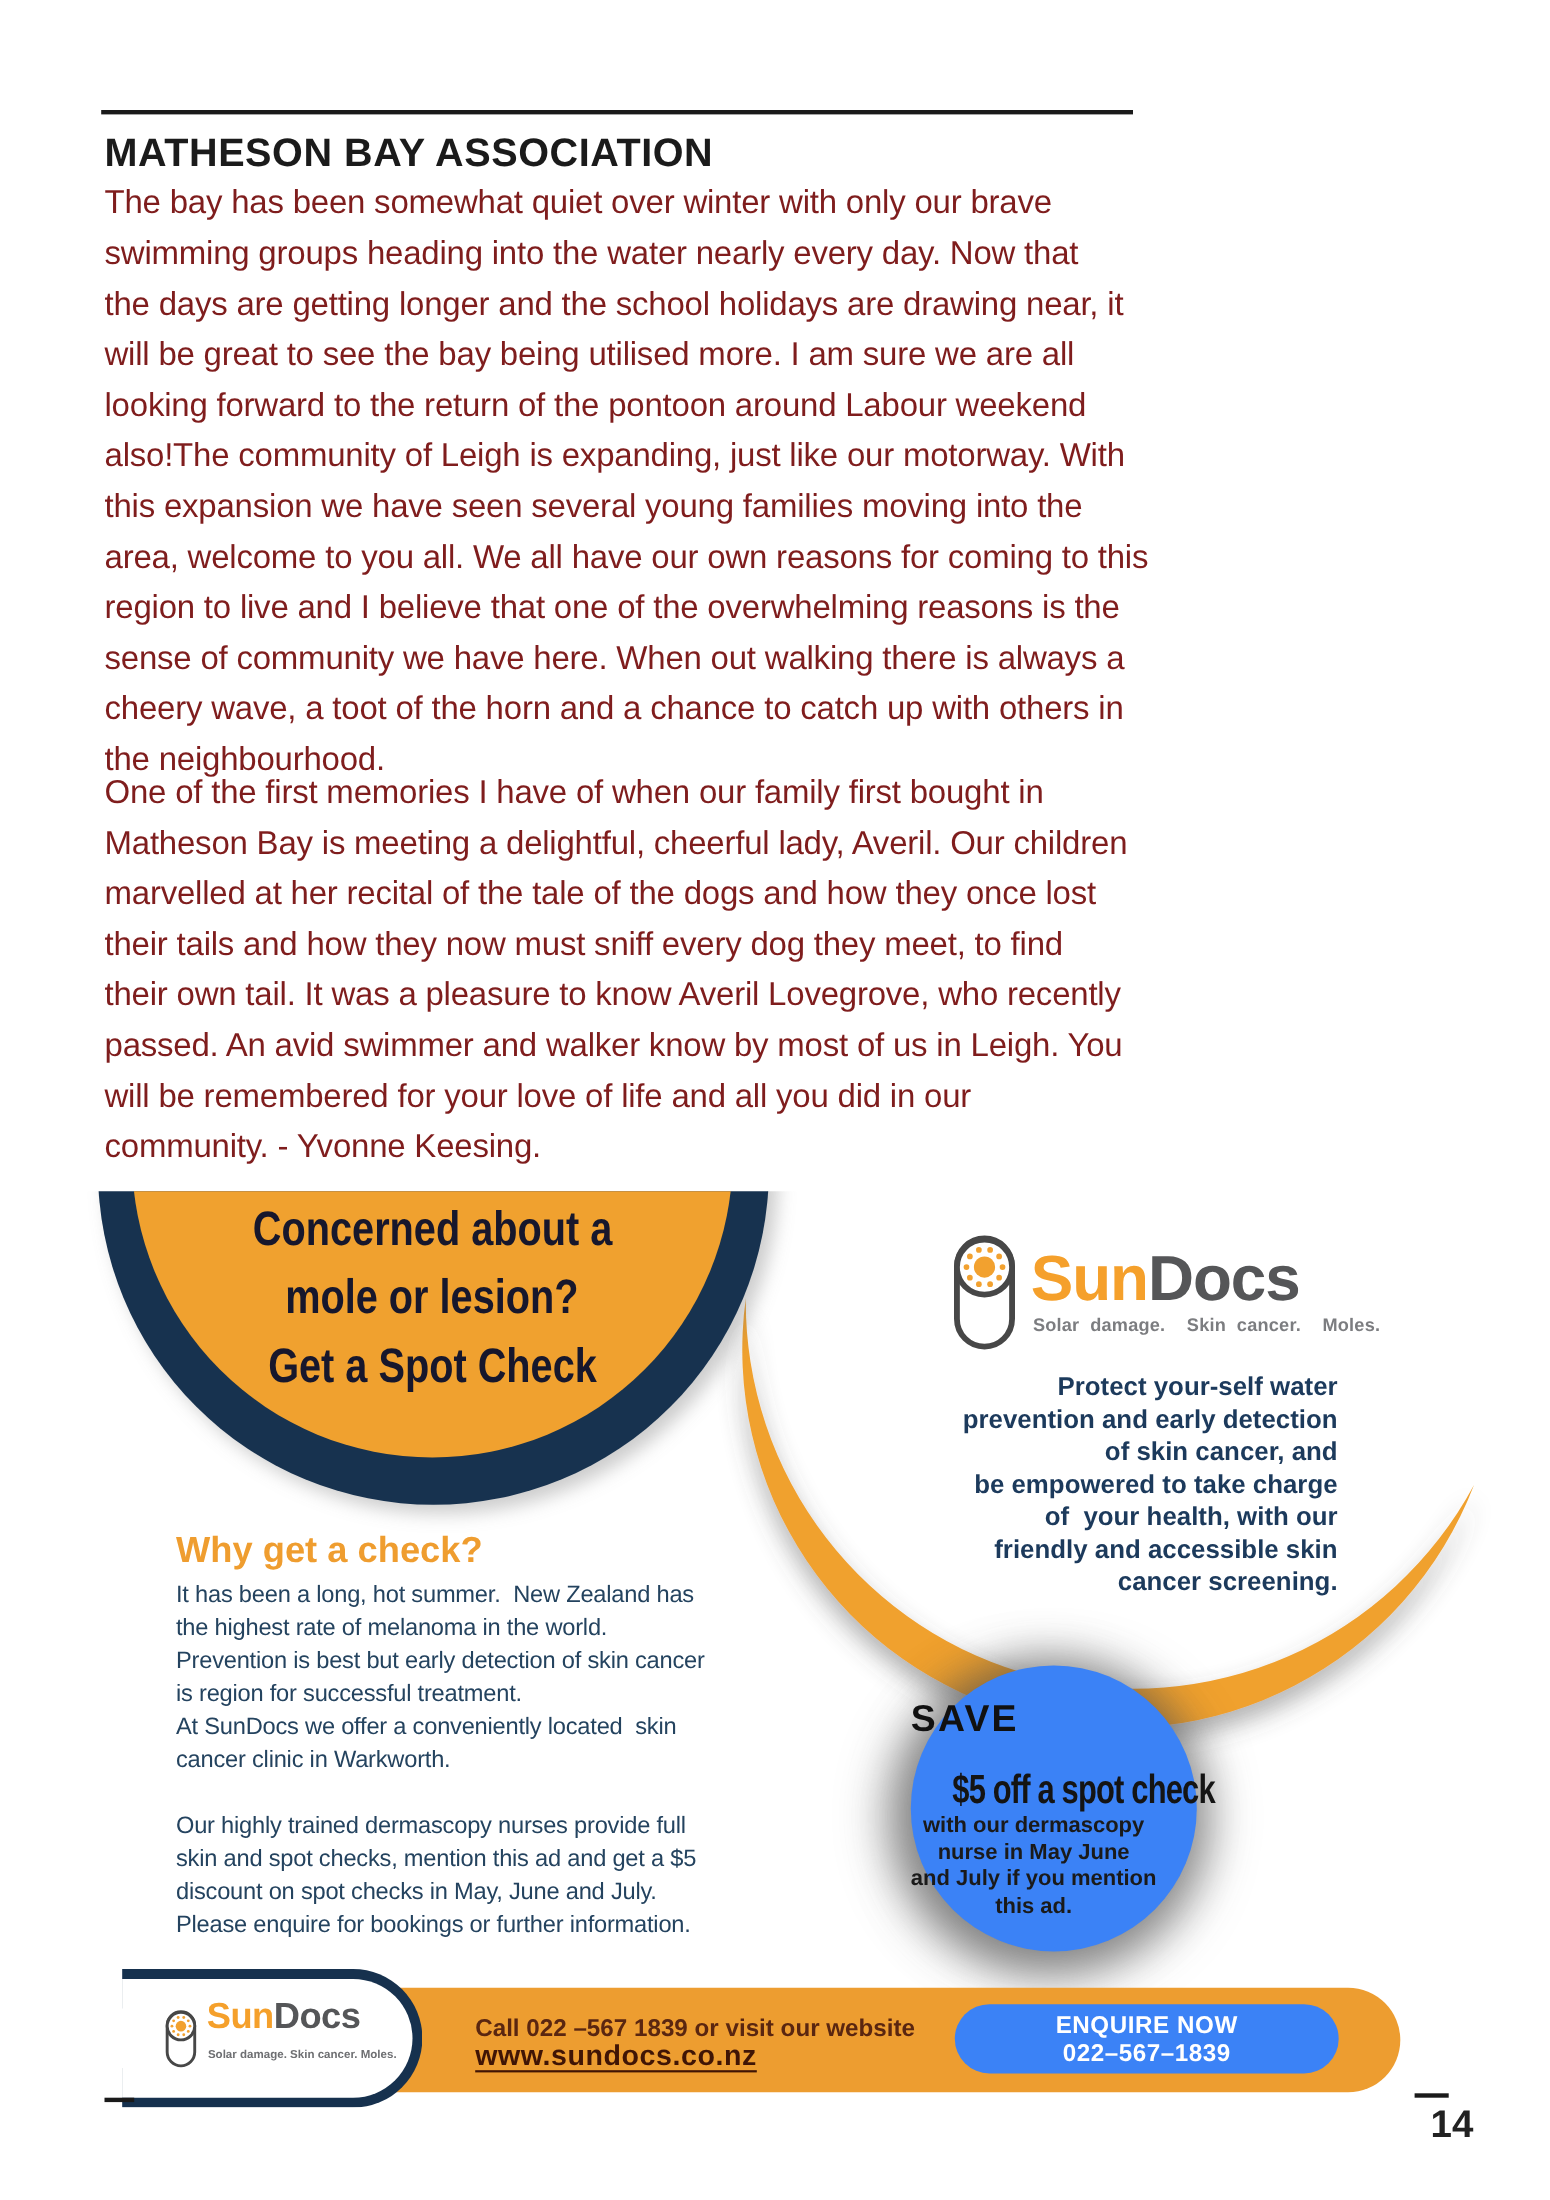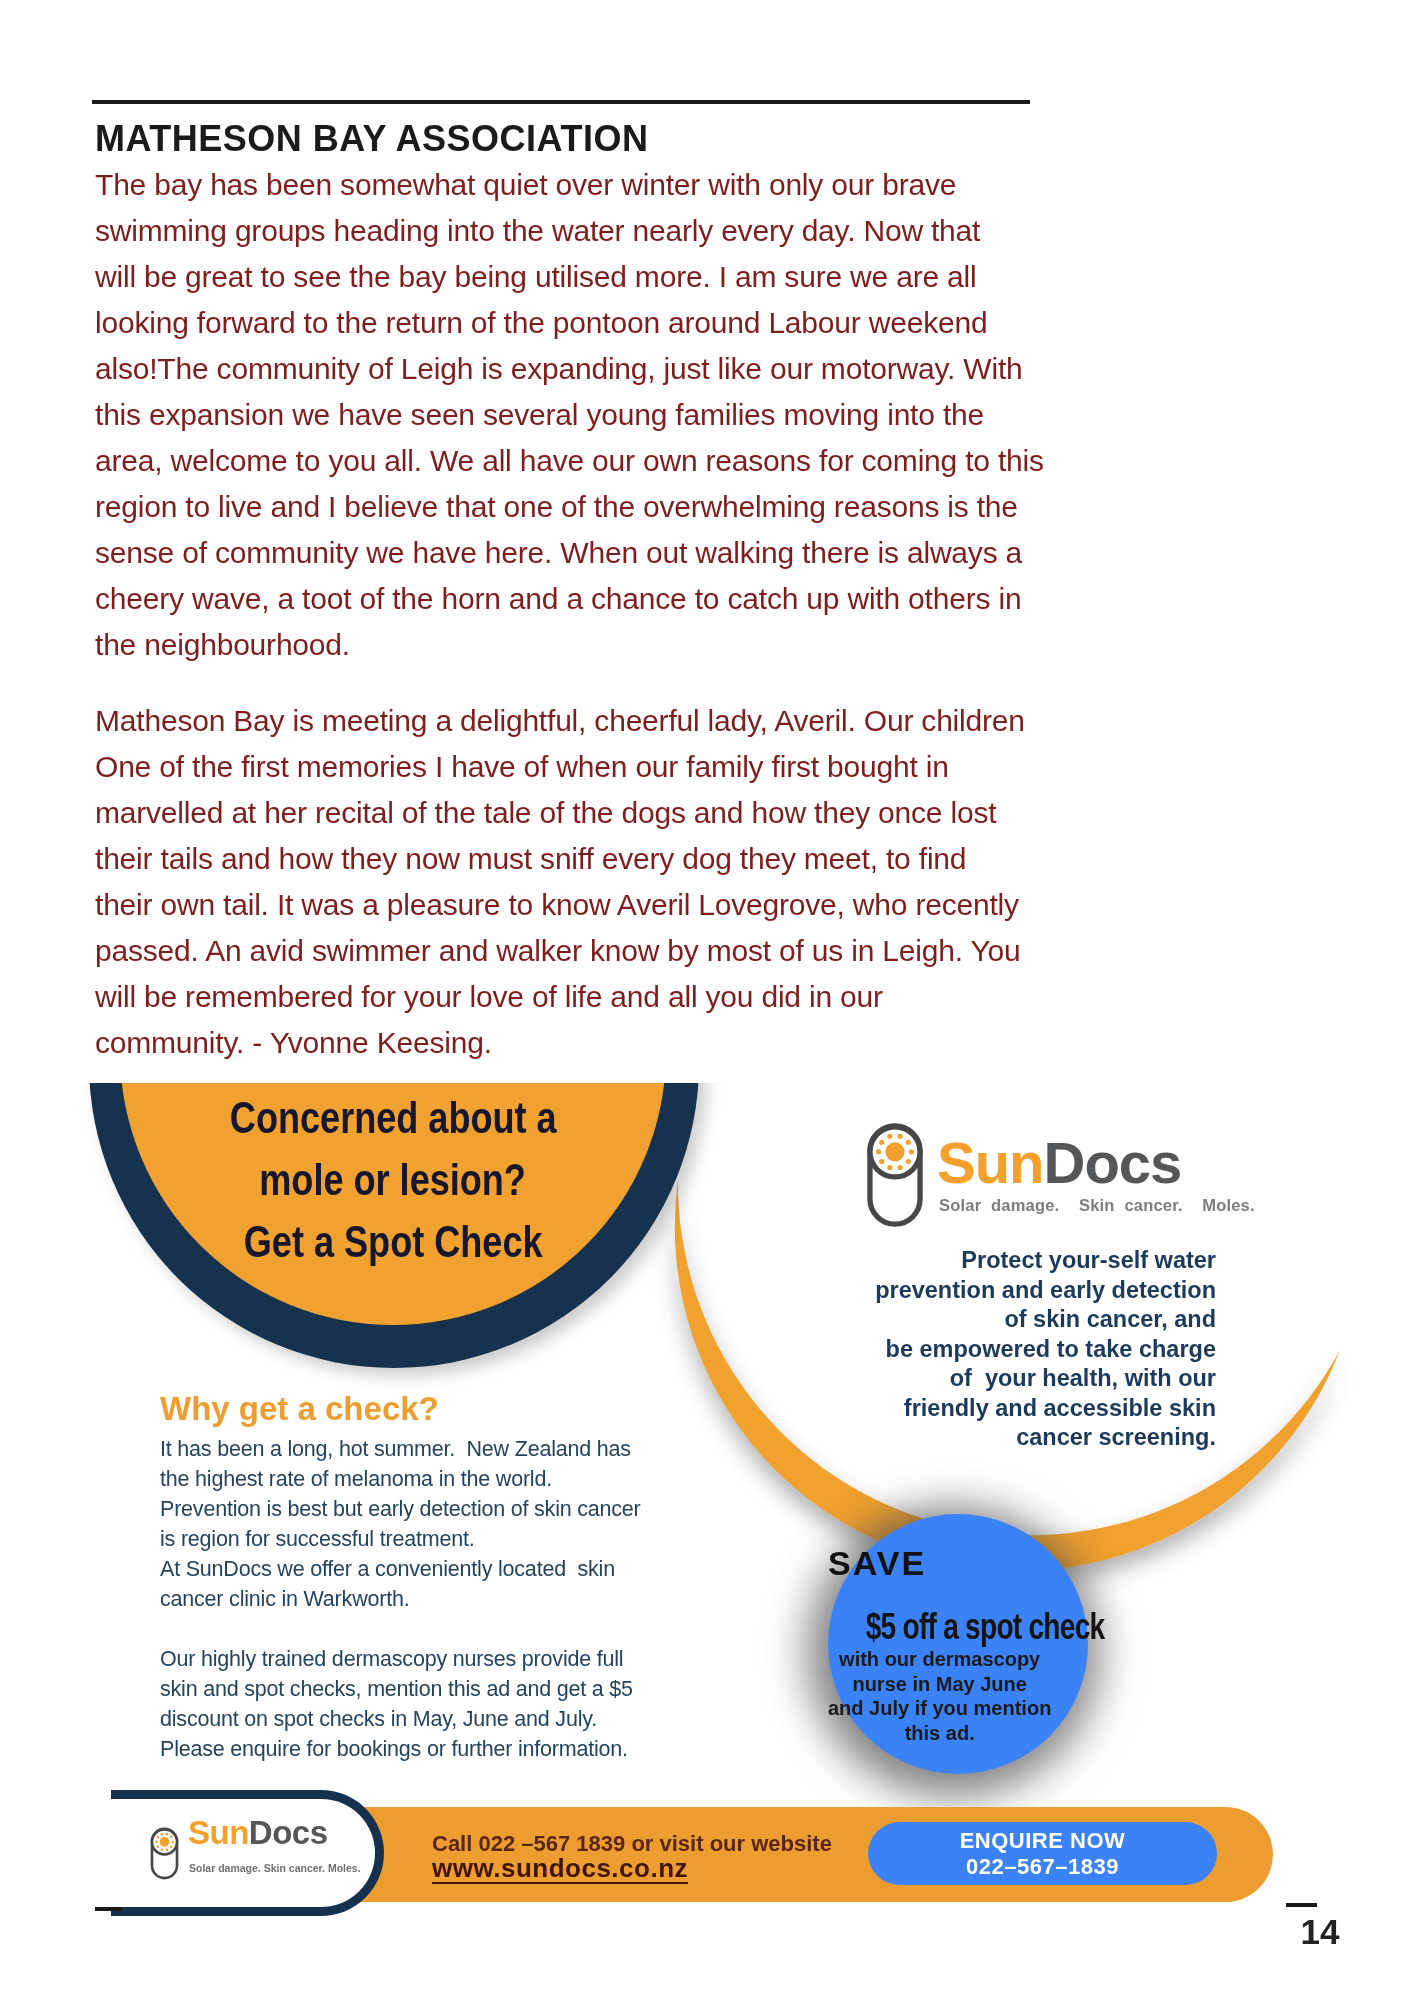--- a/index.html
+++ b/index.html
@@ -74,33 +74,34 @@
   #page-number{left:1290px;top:1912px;width:60px;text-align:center;font-size:35px;font-weight:700;color:#222222;}
 </style>
 </head>
 <body>
 
 <div class="abs" id="top-rule"></div>
 <div class="abs" id="article-heading">MATHESON BAY ASSOCIATION</div>
 <div class="abs body-para" id="para1">
     <div class="ln">The bay has been somewhat quiet over winter with only our brave</div>
     <div class="ln">swimming groups heading into the water nearly every day. Now that</div>
+    <div class="ln">the days are getting longer and the school holidays are drawing near, it</div>
     <div class="ln">will be great to see the bay being utilised more. I am sure we are all</div>
     <div class="ln">looking forward to the return of the pontoon around Labour weekend</div>
     <div class="ln">also!The community of Leigh is expanding, just like our motorway. With</div>
     <div class="ln">this expansion we have seen several young families moving into the</div>
     <div class="ln">area, welcome to you all. We all have our own reasons for coming to this</div>
     <div class="ln">region to live and I believe that one of the overwhelming reasons is the</div>
     <div class="ln">sense of community we have here. When out walking there is always a</div>
     <div class="ln">cheery wave, a toot of the horn and a chance to catch up with others in</div>
     <div class="ln">the neighbourhood.</div>
   </div>
 <div class="abs body-para" id="para2">
+    <div class="ln">One of the first memories I have of when our family first bought in</div>
     <div class="ln">Matheson Bay is meeting a delightful, cheerful lady, Averil. Our children</div>
-    <div class="ln">One of the first memories I have of when our family first bought in</div>
     <div class="ln">marvelled at her recital of the tale of the dogs and how they once lost</div>
     <div class="ln">their tails and how they now must sniff every dog they meet, to find</div>
     <div class="ln">their own tail. It was a pleasure to know Averil Lovegrove, who recently</div>
     <div class="ln">passed. An avid swimmer and walker know by most of us in Leigh. You</div>
     <div class="ln">will be remembered for your love of life and all you did in our</div>
     <div class="ln">community. - Yvonne Keesing.</div>
   </div>
 
 <div class="abs" id="ad">
 

